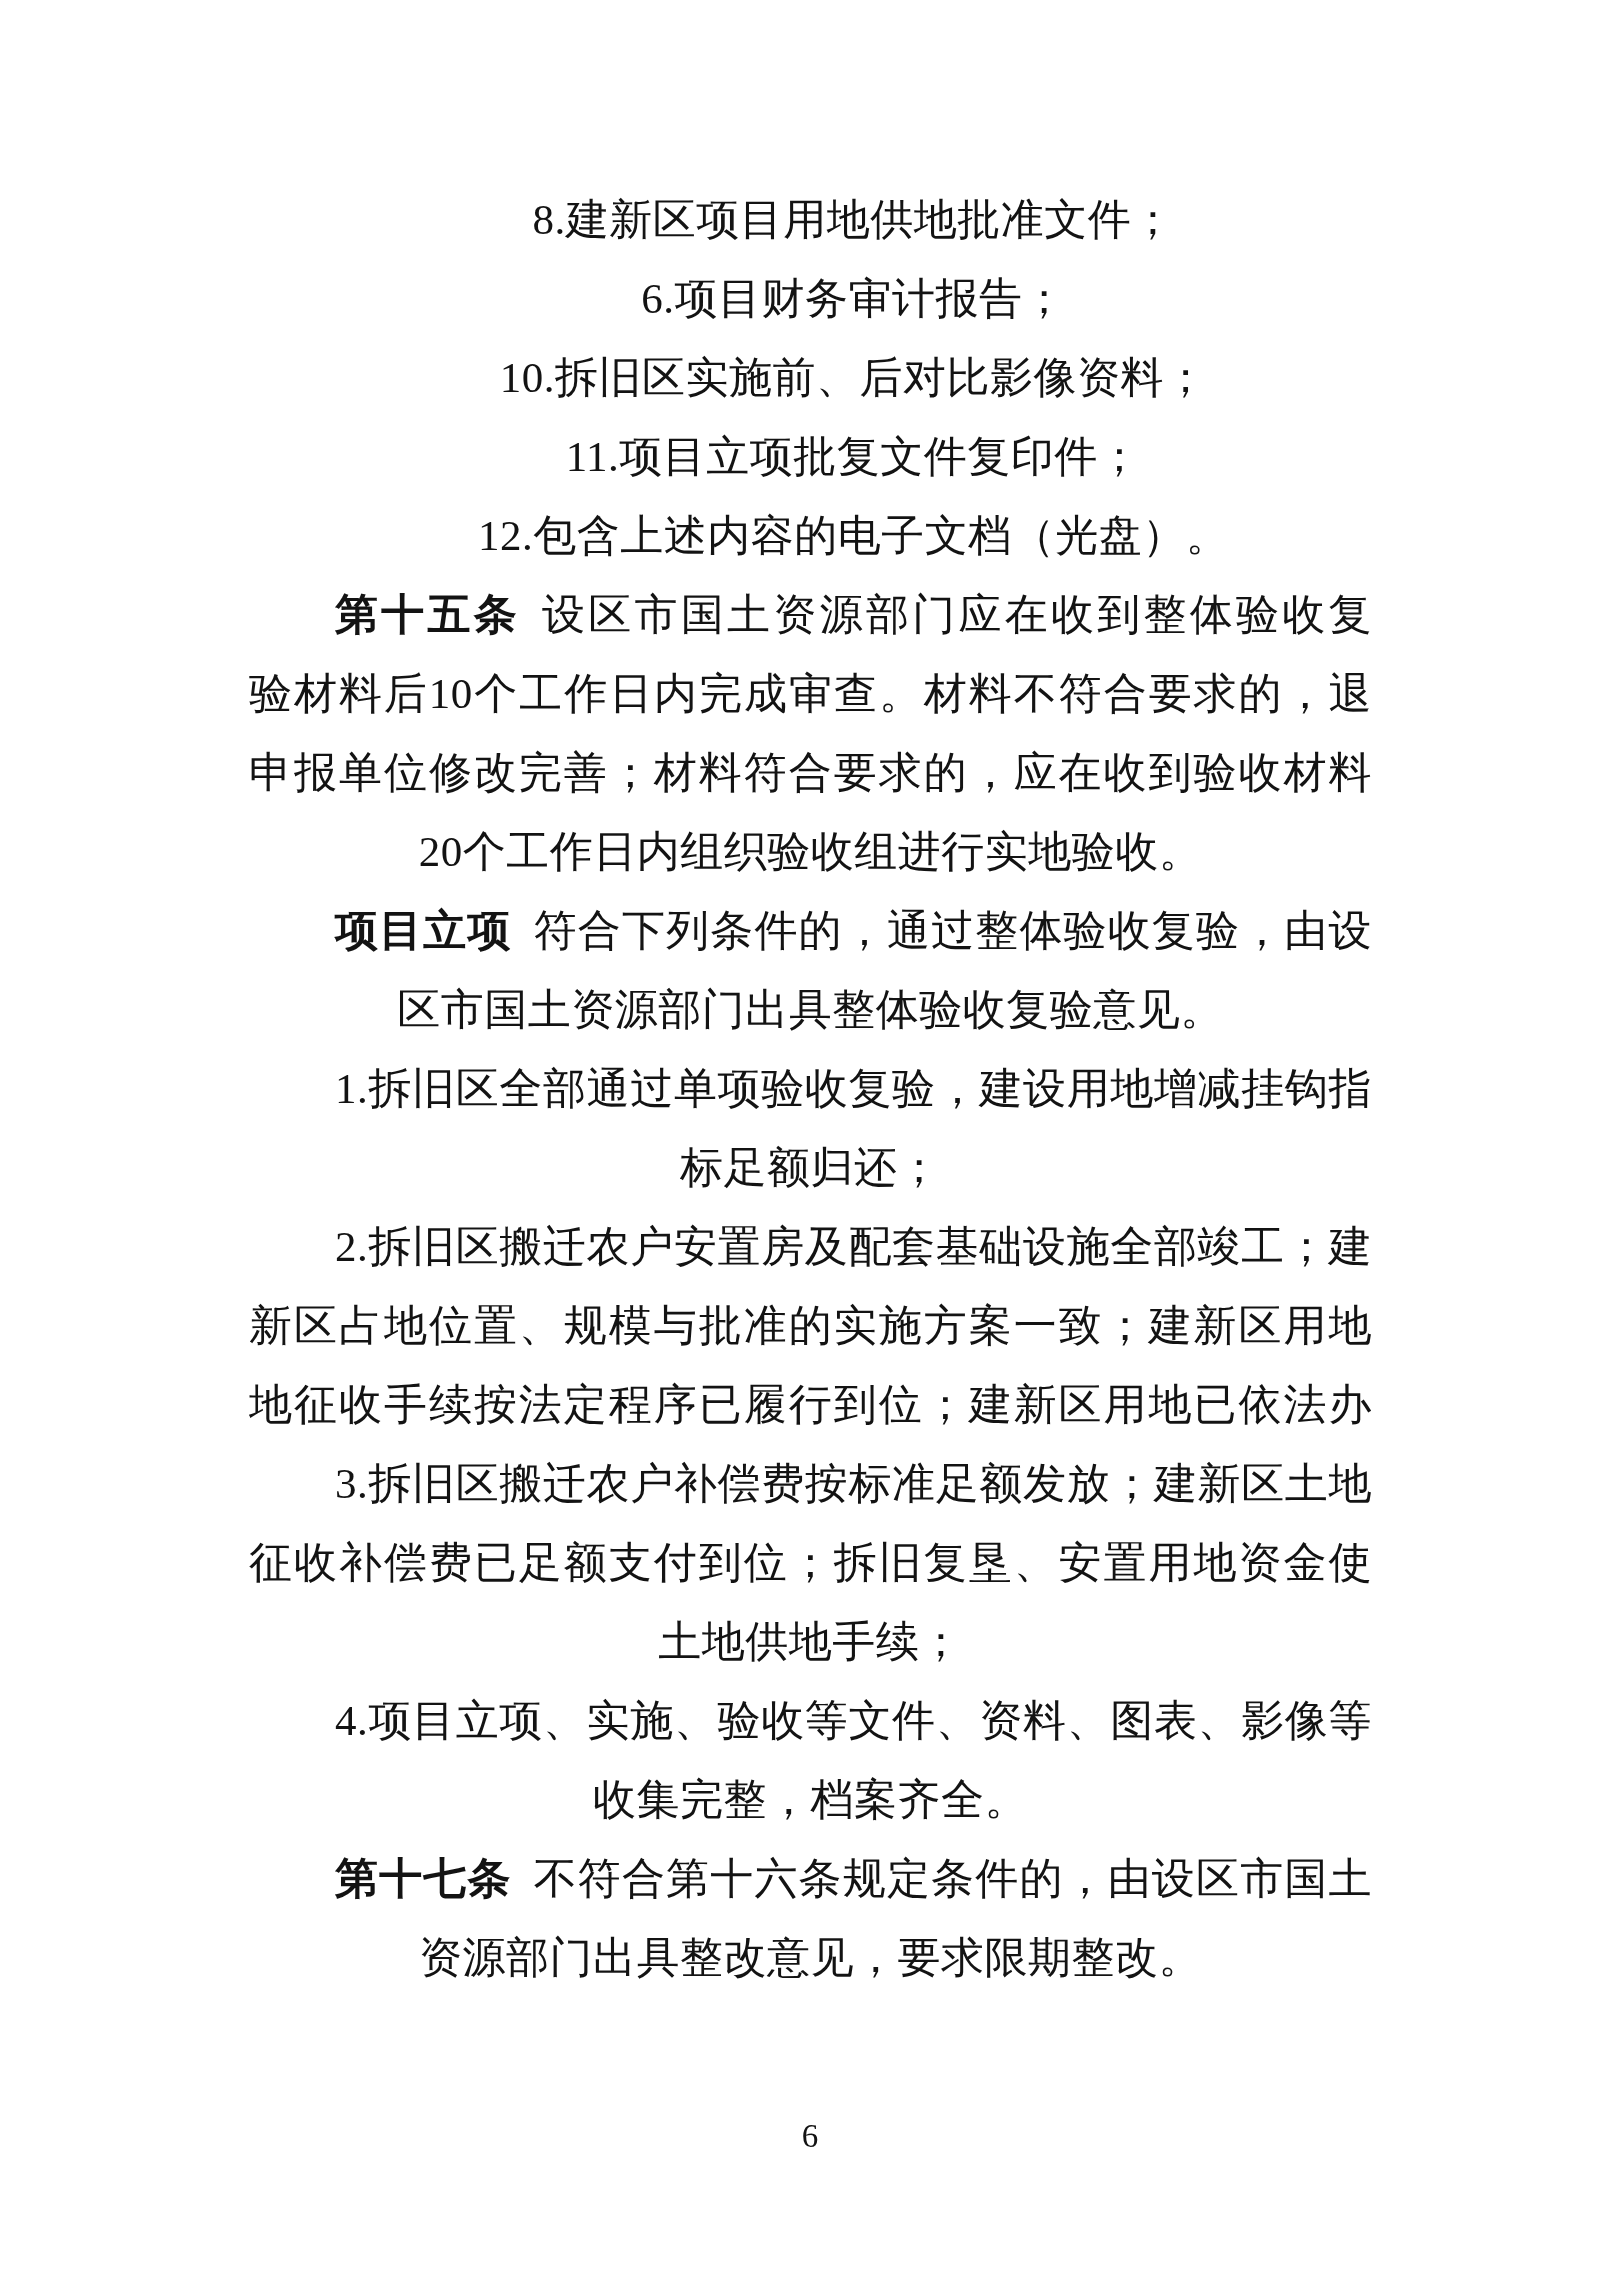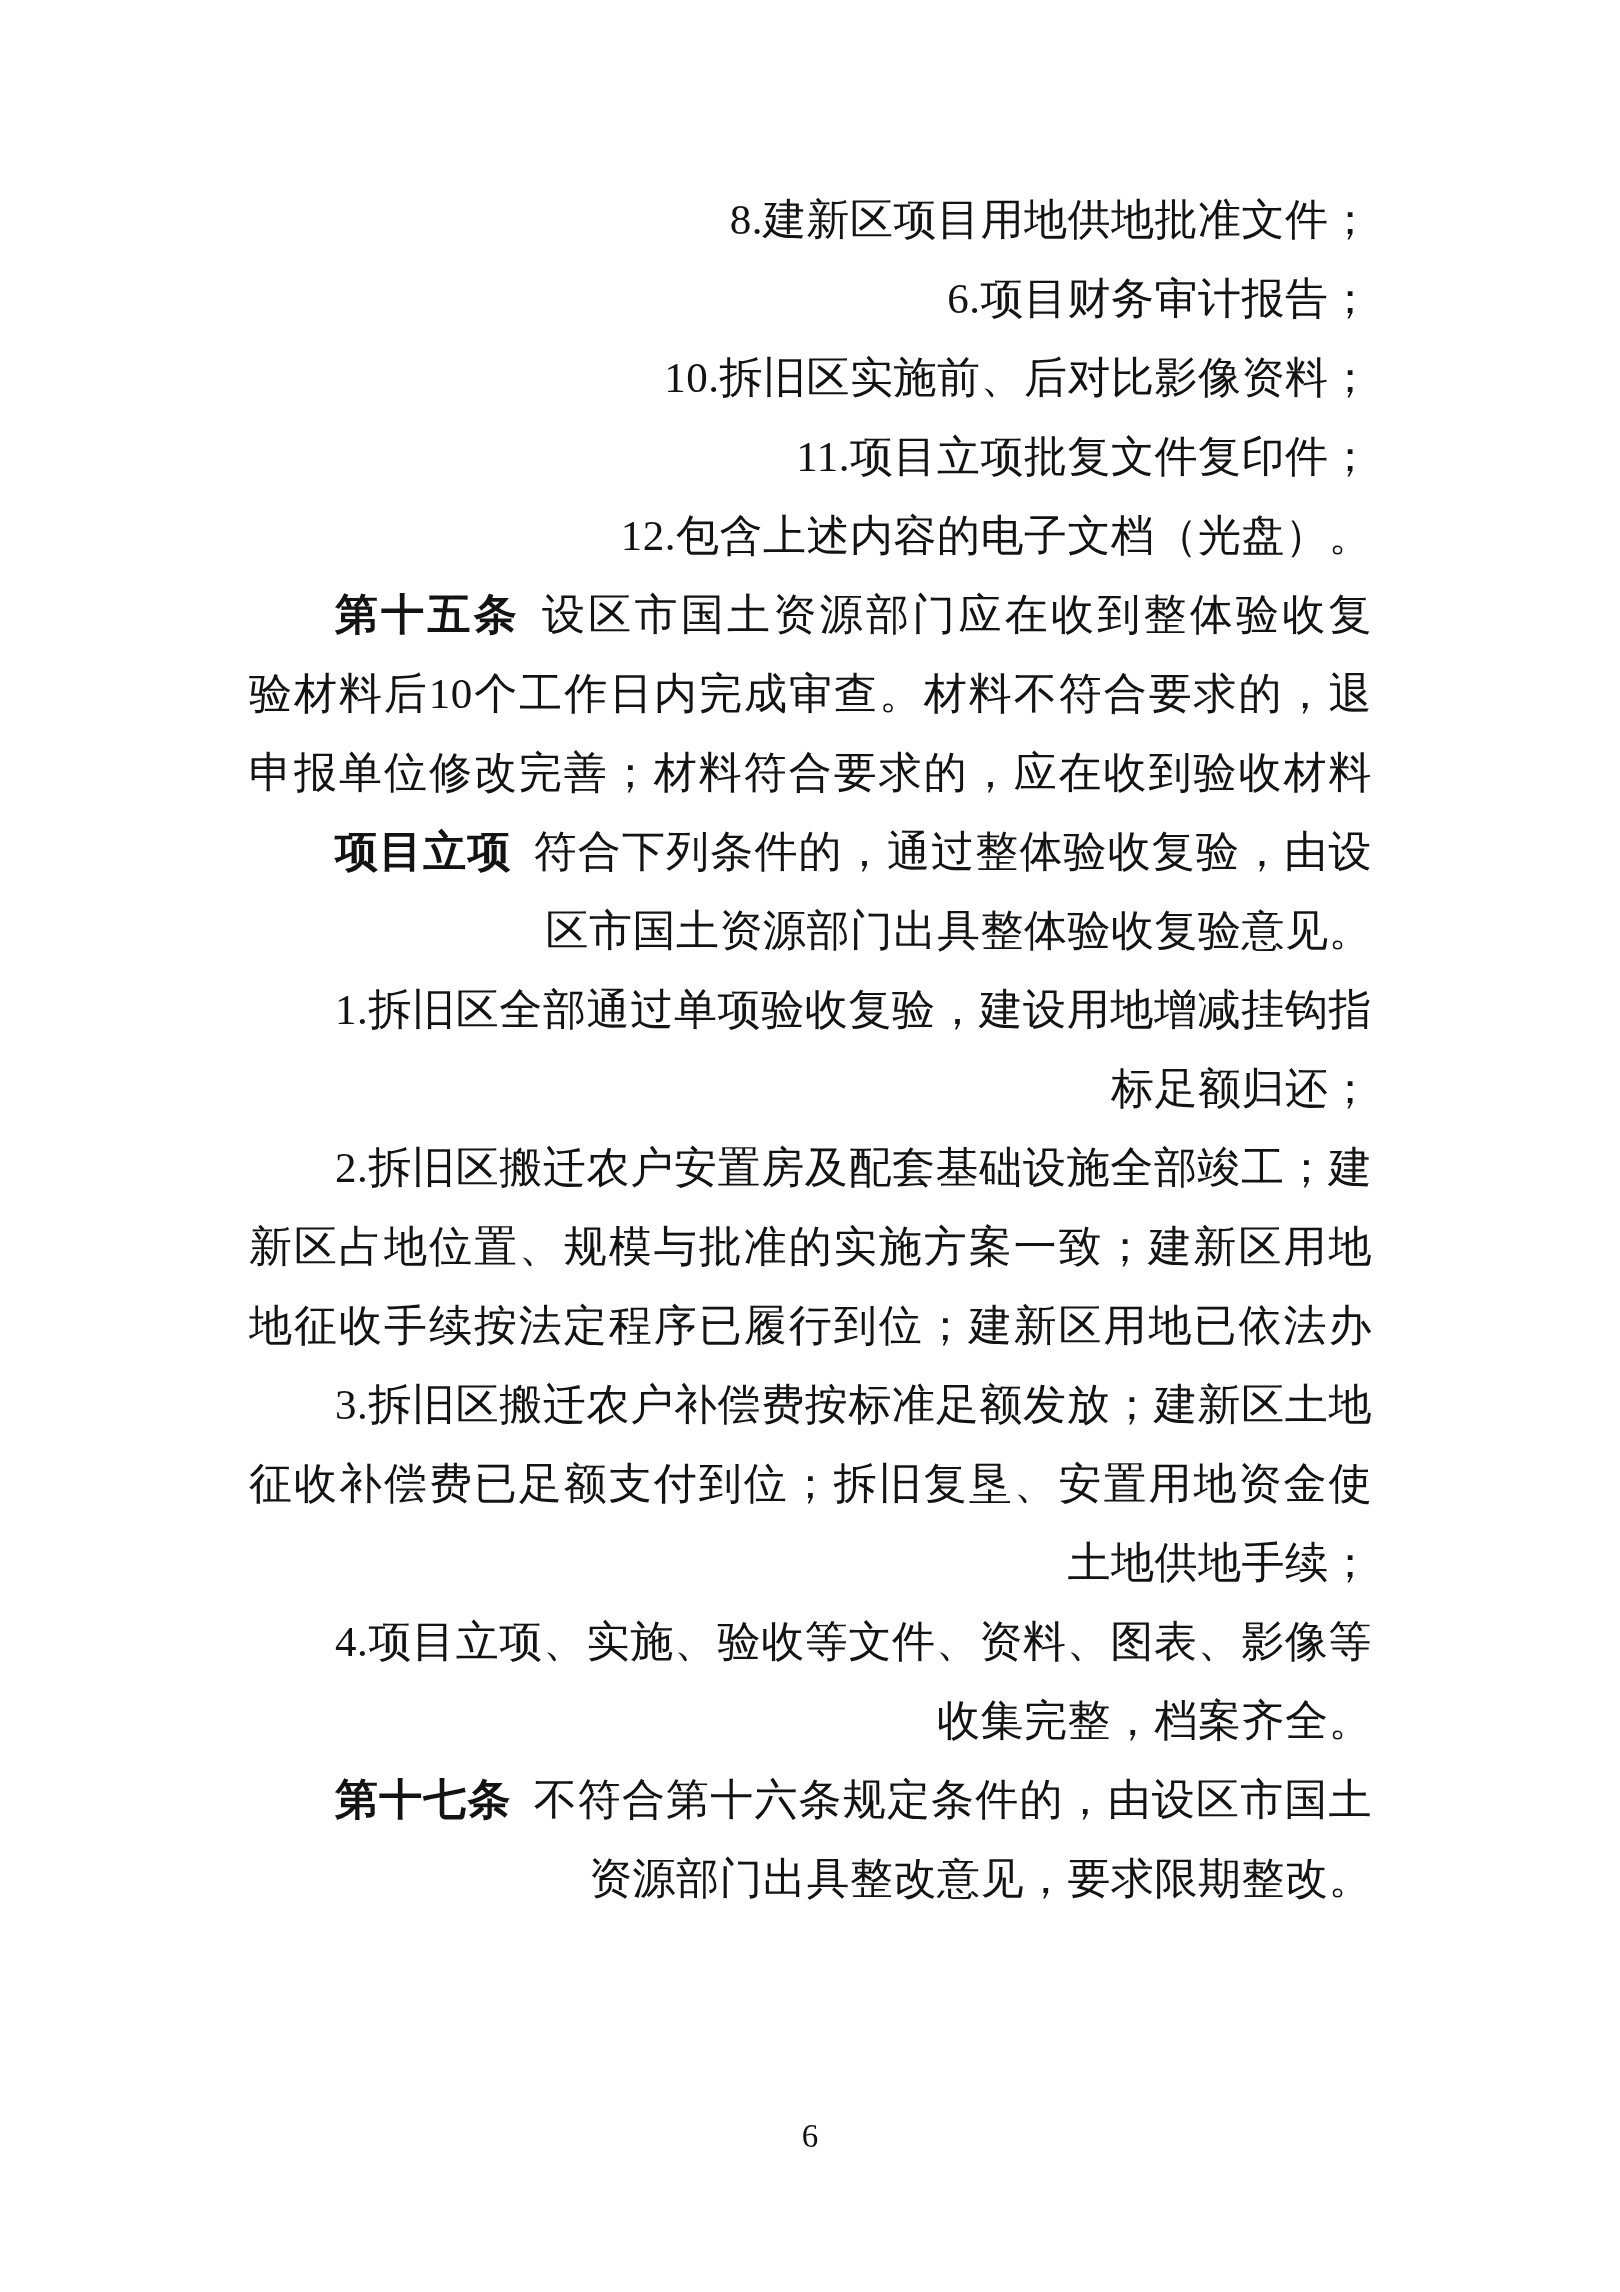--- a/index.html
+++ b/index.html
@@ -24,21 +24,21 @@
     position: absolute;
     left: 249px;
     top: 180px;
     width: 1123px;
   }
   .line {
     height: 79px;
     line-height: 79px;
     font-size: 43px;
     overflow: hidden;
-    text-align: right;
+    text-align: center;
     letter-spacing: 0.5px;
   }
   
   .line.indent {
     padding-left: 86px;
   }
   
   .line.fill {
     text-align: justify;
     text-align-last: justify;
@@ -69,20 +69,21 @@
 
     <div class="line indent"><span>8.建新区项目用地供地批准文件；</span></div>
     <div class="line indent"><span>6.项目财务审计报告；</span></div>
     <div class="line indent"><span>10.拆旧区实施前、后对比影像资料；</span></div>
     <div class="line indent"><span>11.项目立项批复文件复印件；</span></div>
     <div class="line indent"><span>12.包含上述内容的电子文档（光盘）。</span></div>
 
     <div class="line indent fill"><span class="term">第十五条</span><span>设区市国土资源部门应在收到整体验收复</span></div>
     <div class="line fill"><span>验材料后10个工作日内完成审查。材料不符合要求的，退回</span></div>
     <div class="line fill"><span>申报单位修改完善；材料符合要求的，应在收到验收材料后</span></div>
+    <div class="line"><span>20个工作日内组织验收组进行实地验收。</span></div>
 
     <div class="line indent fill"><span class="term">项目立项</span><span>符合下列条件的，通过整体验收复验，由设</span></div>
     <div class="line"><span>区市国土资源部门出具整体验收复验意见。</span></div>
 
     <div class="line indent fill"><span>1.拆旧区全部通过单项验收复验，建设用地增减挂钩指</span></div>
     <div class="line"><span>标足额归还；</span></div>
 
     <div class="line indent fill"><span>2.拆旧区搬迁农户安置房及配套基础设施全部竣工；建</span></div>
     <div class="line fill"><span>新区占地位置、规模与批准的实施方案一致；建新区用地土</span></div>
     <div class="line fill"><span>地征收手续按法定程序已履行到位；建新区用地已依法办理</span></div>

